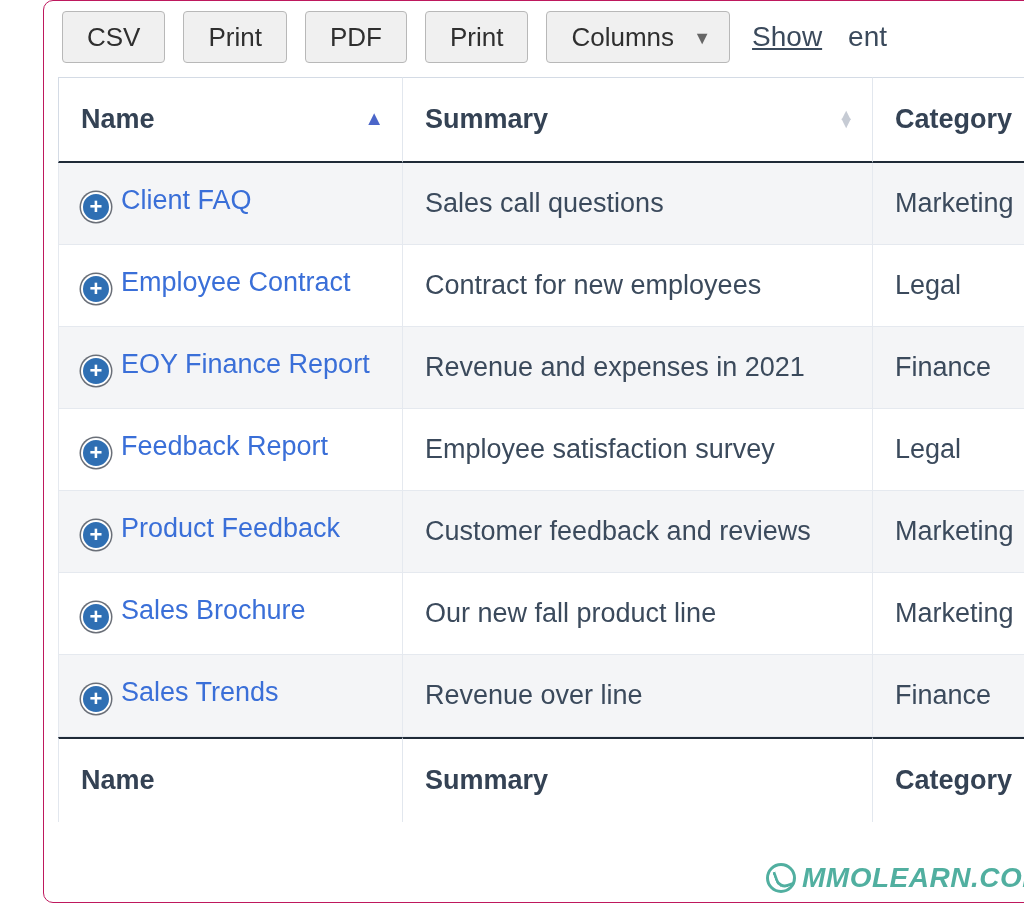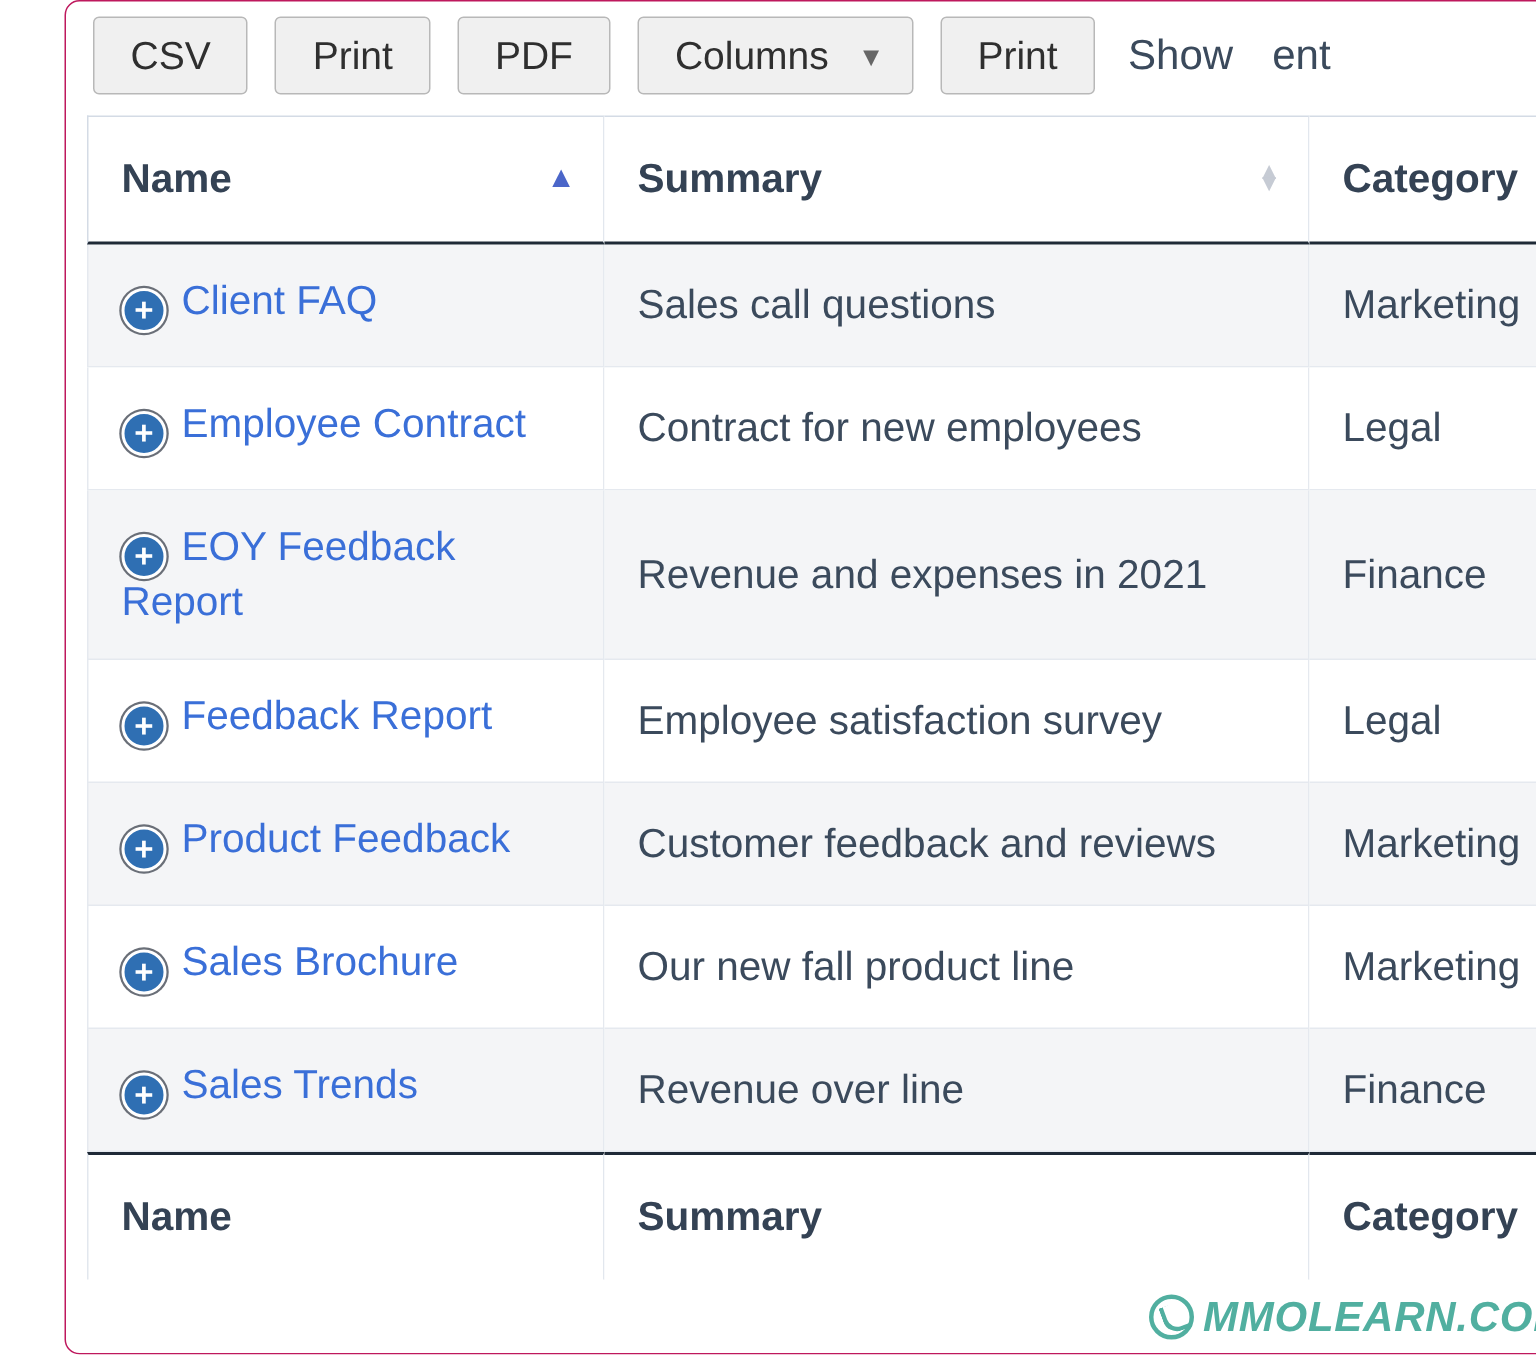--- a/index.html
+++ b/index.html
@@ -41,20 +41,21 @@
     display: inline-block;
     margin-left: 12px;
     color: #666;
     font-size: 18px;
     vertical-align: 2px;
   }
   .show-label {
     font-size: 28px;
     color: #3b4a5c;
     margin-left: 4px;
+    text-decoration: underline;
   }
   .select-wrap {
     position: relative;
   }
   .entries-select {
     font-size: 28px;
     padding: 10px 80px 10px 16px;
     border: 1px solid #b8c0cc;
     border-radius: 6px;
     background: #fff;
@@ -192,25 +193,25 @@
 </style>
 </head>
 <body>
 
 <div class="wrap">
 
   <div class="toolbar">
     <button class="btn">CSV</button>
     <button class="btn">Print</button>
     <button class="btn">PDF</button>
+    <button class="btn">Print</button>
     <button class="btn columns">
       <span>Columns</span>
       <span class="caret">▼</span>
     </button>
-    <button class="btn">Print</button>
     <span class="show-label">Show</span>
     <span class="ent-label">ent</span>
   </div>
 
   <table class="dt">
     <colgroup>
       <col style="width:345px">
       <col style="width:470px">
       <col style="width:193px">
     </colgroup>
@@ -237,21 +238,21 @@
           <td><span class="expand">+</span><a class="name-link">Client FAQ</a></td>
           <td>Sales call questions</td>
           <td>Marketing</td>
         </tr>
         <tr>
           <td><span class="expand">+</span><a class="name-link">Employee Contract</a></td>
           <td>Contract for new employees</td>
           <td>Legal</td>
         </tr>
         <tr>
-          <td><span class="expand">+</span><a class="name-link">EOY Feedback Report</a></td>
+          <td><span class="expand">+</span><a class="name-link">EOY Finance Report</a></td>
           <td>Revenue and expenses in 2021</td>
           <td>Finance</td>
         </tr>
         <tr>
           <td><span class="expand">+</span><a class="name-link">Feedback Report</a></td>
           <td>Employee satisfaction survey</td>
           <td>Legal</td>
         </tr>
         <tr>
           <td><span class="expand">+</span><a class="name-link">Product Feedback</a></td>

